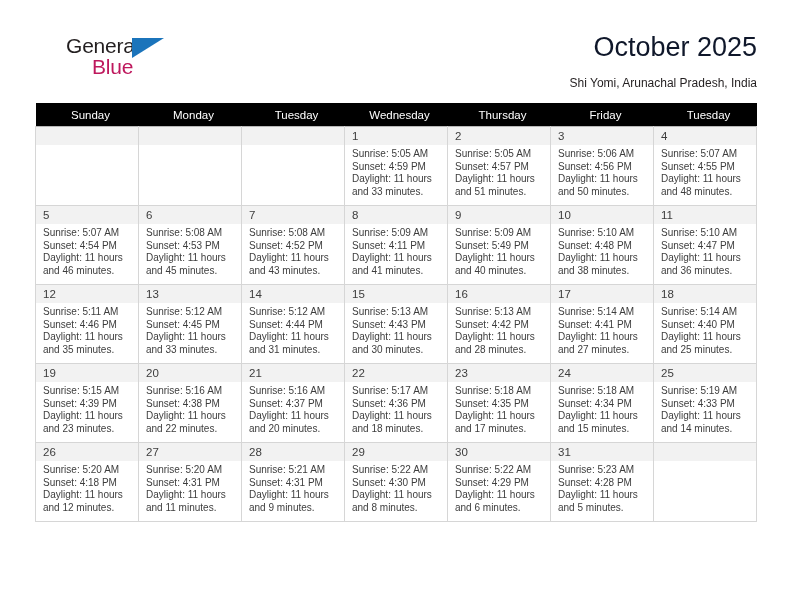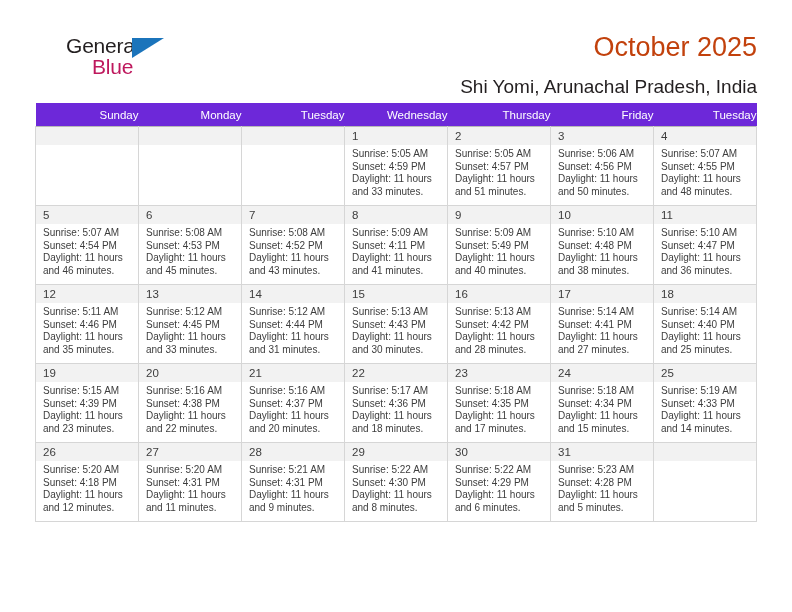--- a/index.html
+++ b/index.html
@@ -58,49 +58,49 @@
     top: 21px;
     font-size: 21px;
     letter-spacing: -0.2px;
     color: #be185d;
   }
   .title {
     position: absolute;
     right: 35px;
     top: 32px;
     font-size: 27px;
-    color: #c2410c;
+    color: #0f172a;
     text-align: right;
     white-space: nowrap;
   }
   .subtitle {
     position: absolute;
     right: 35px;
     top: 76px;
-    font-size: 19px;
+    font-size: 12px;
     color: #231f20;
     text-align: left;
     white-space: nowrap;
   }
 
   
   .calendar {
     position: absolute;
     left: 35px;
     top: 103px;
     width: 722px;
     border-collapse: collapse;
     table-layout: fixed;
   }
   .calendar th {
-    background: #6d28d9;
+    background: #000000;
     color: #ffffff;
     font-weight: normal;
     font-size: 11.5px;
-    text-align: right;
+    text-align: center;
     padding: 5px 0 5px 7px;
     height: 13px;
     border: none;
   }
   .calendar td {
     vertical-align: top;
     border: 1px solid #d6d6d6;
     border-top: 1px solid #b8b8b8;
     padding: 0;
     height: 78px;

